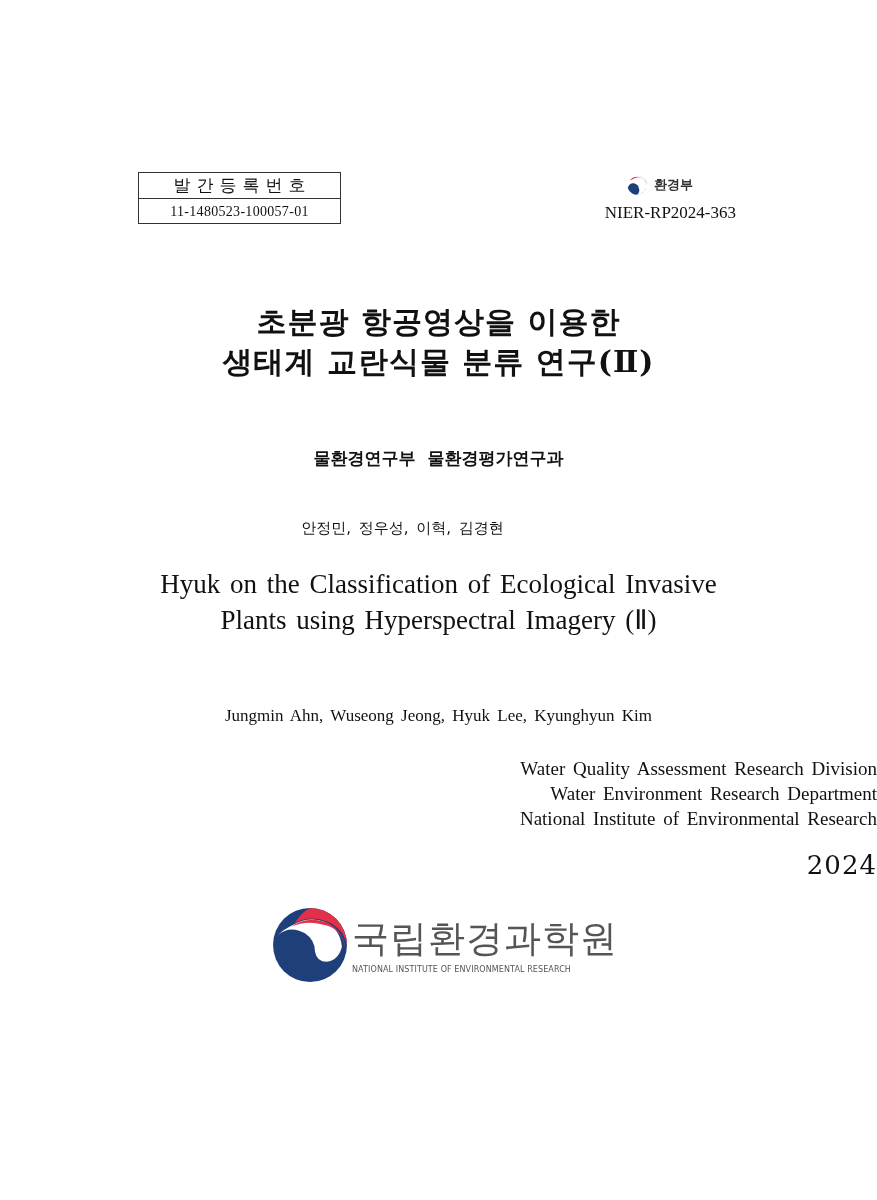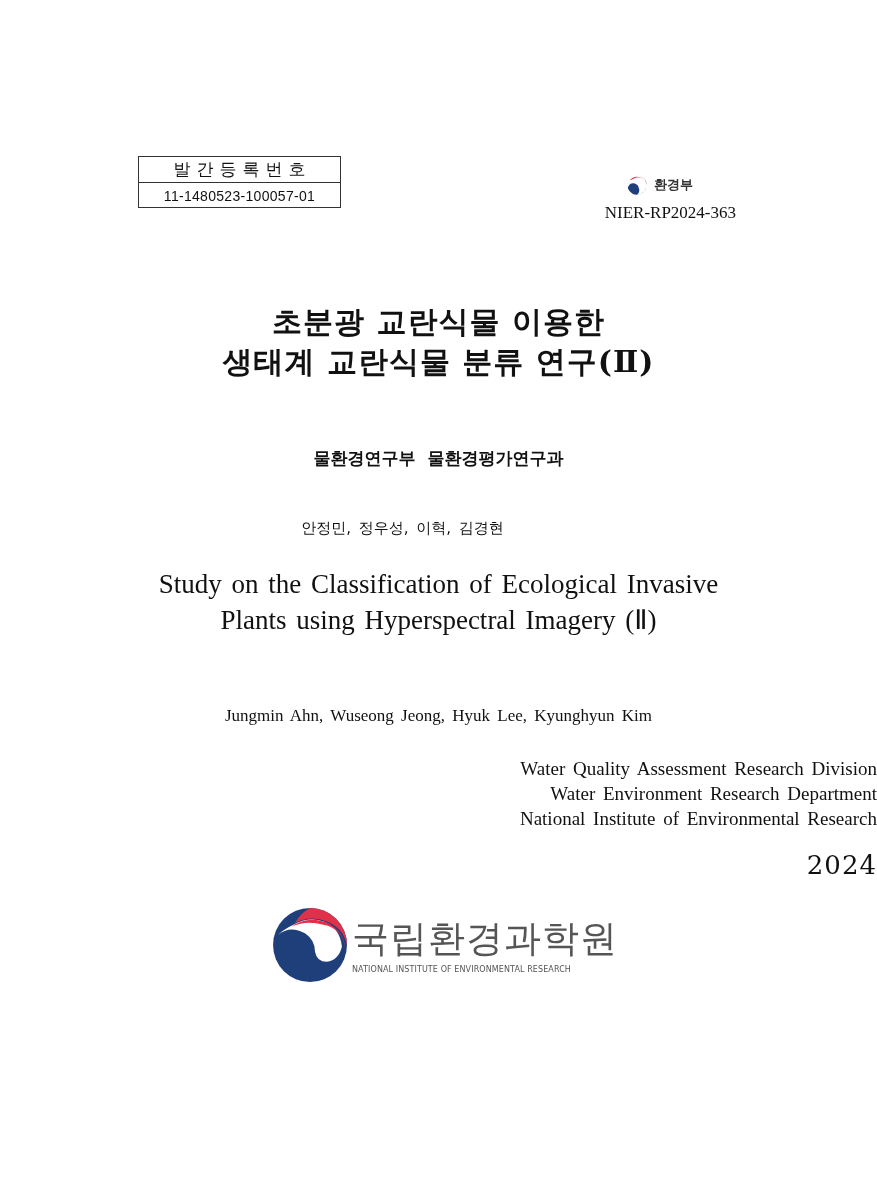--- a/index.html
+++ b/index.html
@@ -1,21 +1,21 @@
 <!DOCTYPE html>
 <html><head>
 <meta charset="utf-8">
 <style>
   html, body { margin: 0; padding: 0; background: #ffffff; }
   body { width: 877px; height: 1200px; position: relative; overflow: hidden; color: #111; }
   .abs { position: absolute; }
   .reg-box {
-    left: 138px; top: 156px; width: 203px; height: 52px;
+    left: 138px; top: 172px; width: 203px; height: 52px;
     border: 1.5px solid #333; box-sizing: border-box;
-    font-family: Liberation Sans, sans-serif;
+    font-family: Liberation Serif, serif;
   }
   .reg-box .row { height: 50%; display: flex; align-items: center; justify-content: center; }
   .reg-box .row.top { border-bottom: 1.5px solid #333; font-size: 17px; letter-spacing: 6px; padding-left: 6px; }
   .reg-box .row.bottom { font-size: 14px; letter-spacing: 0.3px; }
   .ministry { left: 626px; top: 174px; display: flex; align-items: center; gap: 6px; }
   .ministry-name { font-family: Liberation Sans, sans-serif; font-size: 13px; color: #333; font-weight: bold; }
   .report-no { right: 141px; top: 203px; font-family: "Liberation Serif", serif; font-size: 17px; color: #111; }
   .title-ko {
     left: 0; width: 877px; top: 302px; text-align: center;
     font-family: "DejaVu Serif", serif; font-weight: bold; font-size: 30px; line-height: 40px; letter-spacing: 1px;
@@ -44,30 +44,30 @@
     <path d="M50 6 A44 44 0 1 1 8 64 Q14 40 36 42 Q56 46 58 64 Q66 82 50 94 A44 44 0 0 0 50 6 Z" fill="#1f3f7a"></path>
     <path d="M16 30 A44 44 0 0 1 94 46 A40 40 0 0 0 30 24 Z" fill="#e0304a"></path>
     <circle cx="50" cy="50" r="44" fill="none" stroke="#1f3f7a" stroke-width="0"></circle>
   </svg>
   <span class="ministry-name">환경부</span>
 </div>
 
 <div class="abs report-no">NIER-RP2024-363</div>
 
 <div class="abs title-ko">
-  <div>초분광 교란식물 이용한</div>
+  <div>초분광 항공영상을 이용한</div>
   <div>생태계 교란식물 분류 연구(Ⅱ)</div>
 </div>
 
 <div class="abs dept-ko">물환경연구부  물환경평가연구과</div>
 
 <div class="abs authors-ko">안정민, 정우성, 이혁, 김경현</div>
 
 <div class="abs title-en">
-  <div>Study on the Classification of Ecological Invasive</div>
+  <div>Hyuk on the Classification of Ecological Invasive</div>
   <div>Plants using Hyperspectral Imagery (Ⅱ)</div>
 </div>
 
 <div class="abs authors-en">Jungmin Ahn, Wuseong Jeong, Hyuk Lee, Kyunghyun Kim</div>
 
 <div class="abs affil">
   <div>Water Quality Assessment Research Division</div>
   <div>Water Environment Research Department</div>
   <div>National Institute of Environmental Research</div>
 </div>

